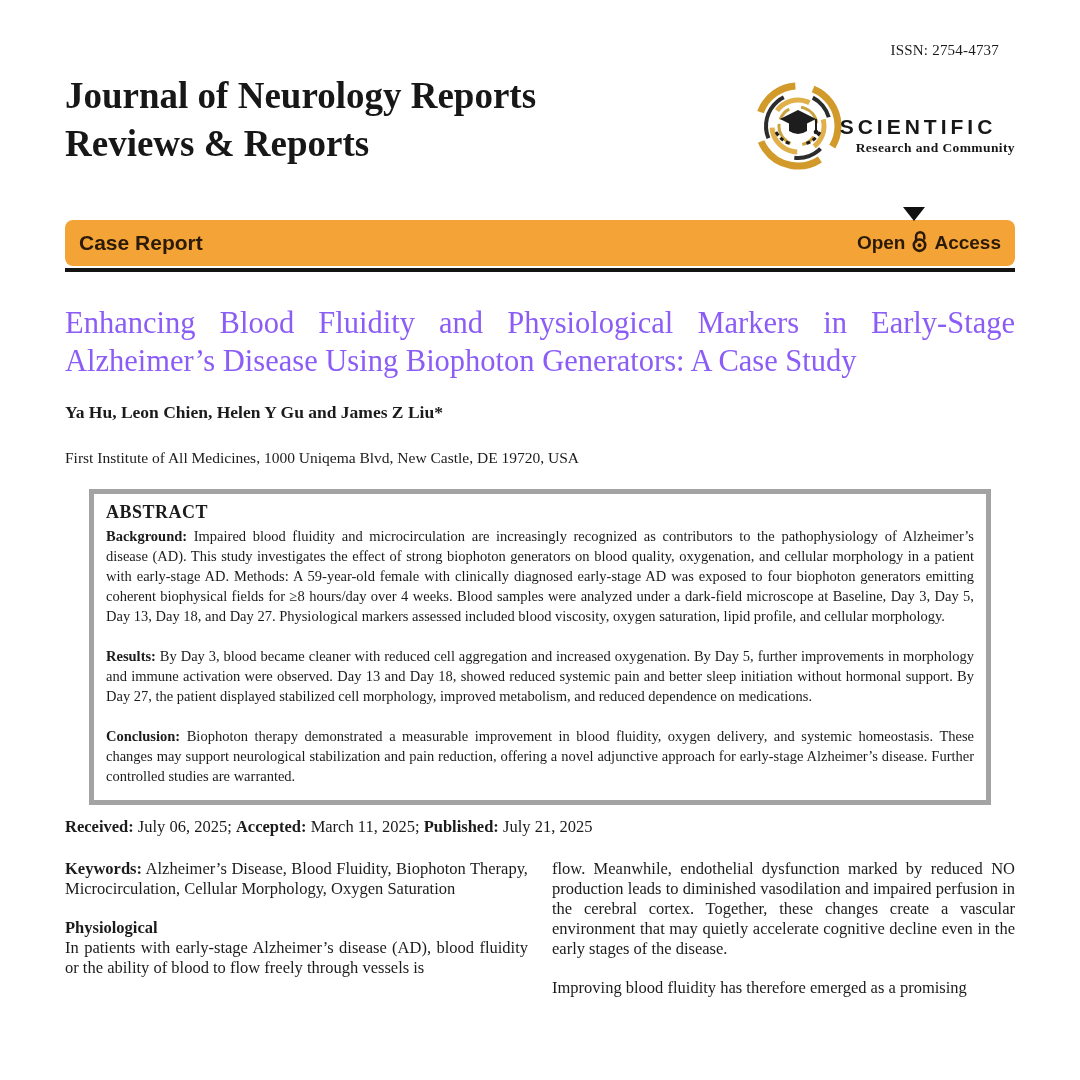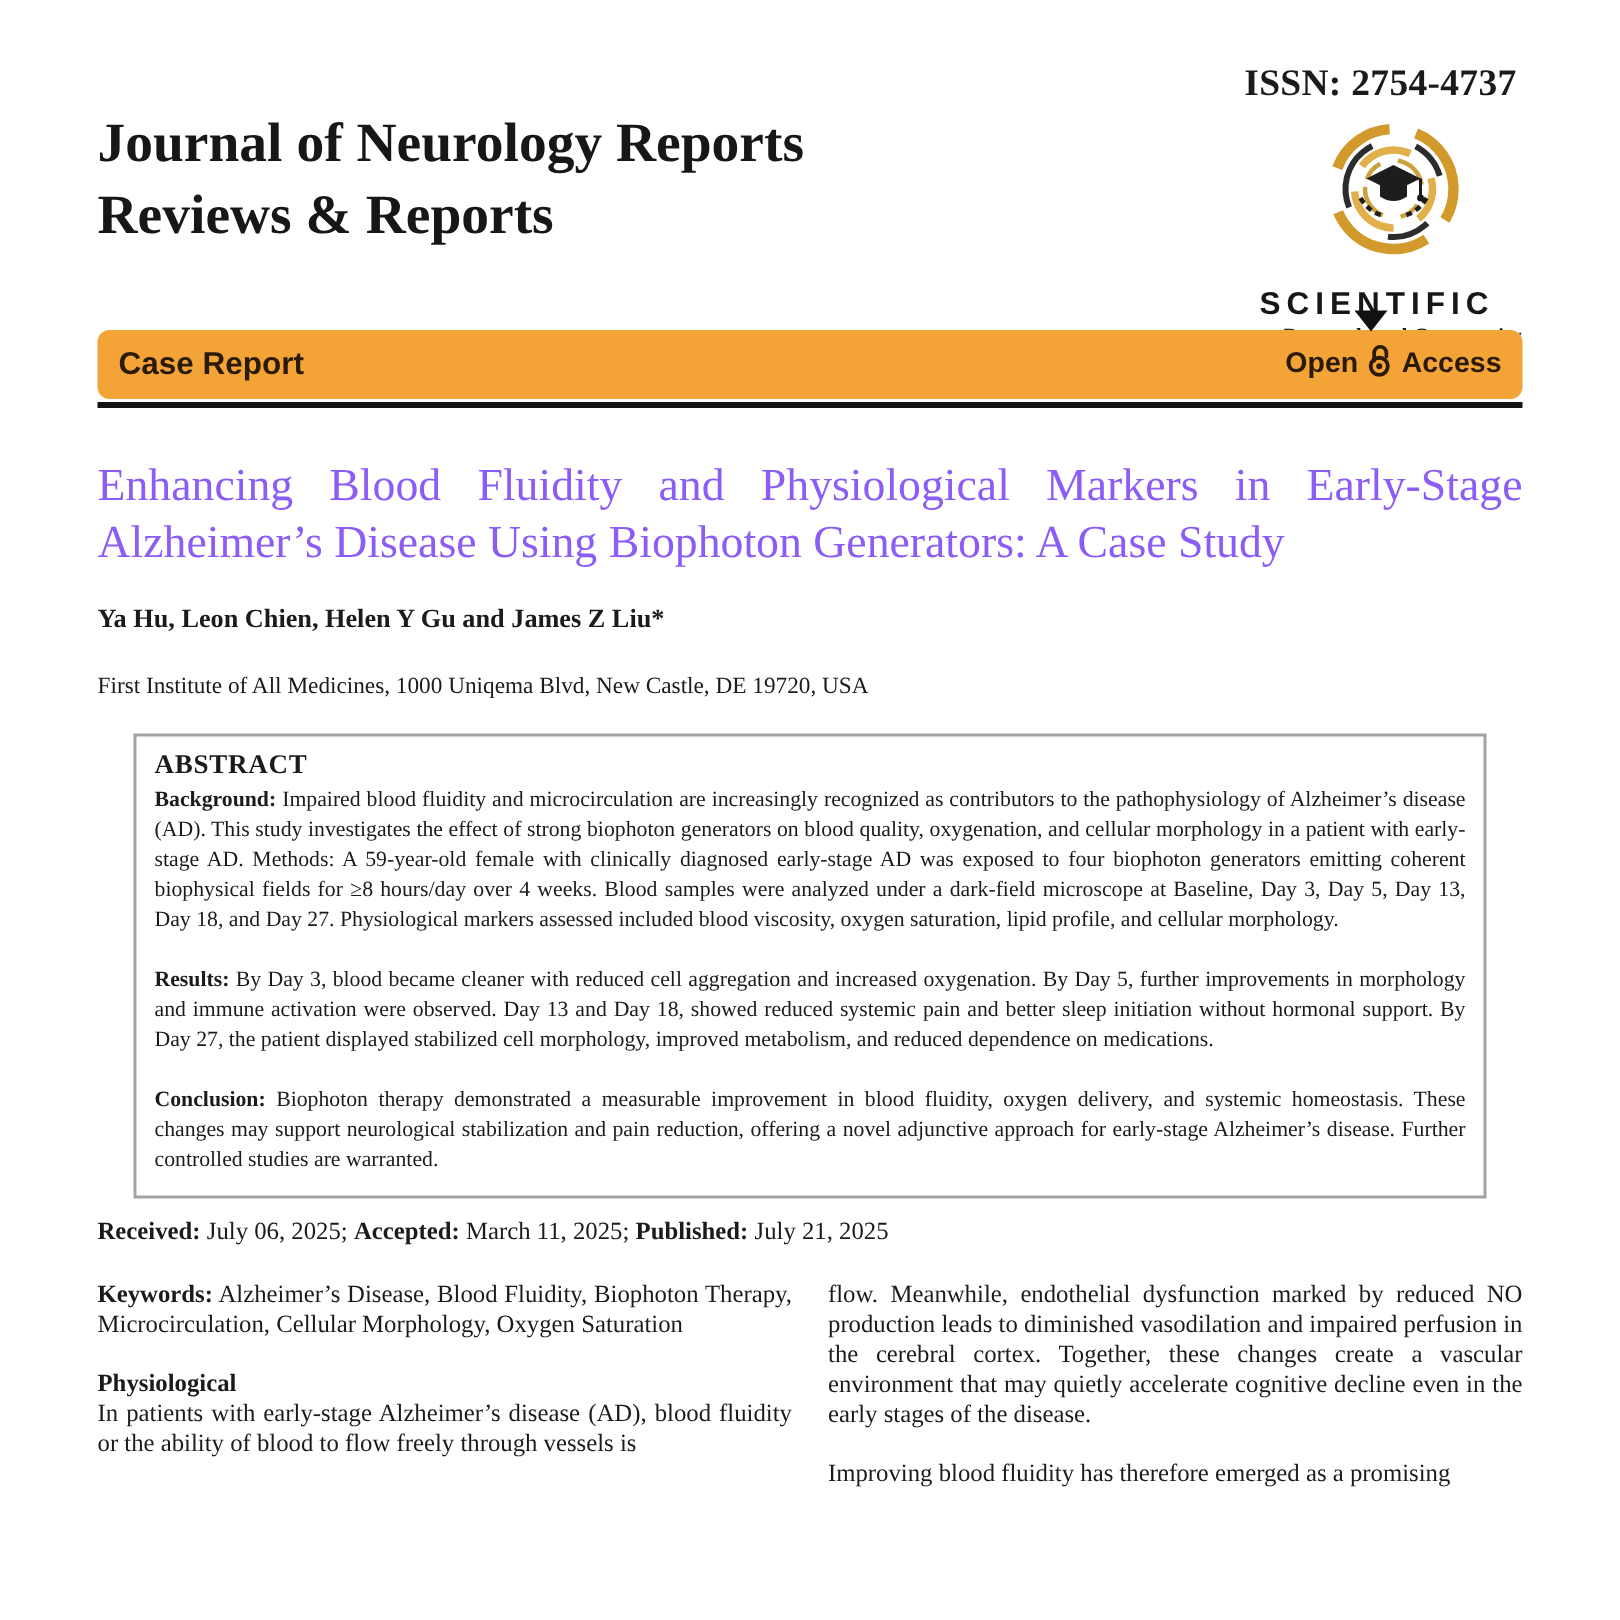--- a/index.html
+++ b/index.html
@@ -10,28 +10,28 @@
     overflow: hidden;
     background: #ffffff;
     color: #1b1b1b;
     font-family: "Liberation Serif", "DejaVu Serif", serif;
     padding: 40px 65px 0 65px;
   }
 
   
   .header { position: relative; height: 172px; }
   .issn {
-    position: absolute; top: 2px; right: 4px;
-    font-size: 25px; font-weight: bold; letter-spacing: .2px;
+    position: absolute; top: 2px; right: 16px;
+    font-size: 15px; font-weight: normal; letter-spacing: .2px;
   }
   .journal-title {
     position: absolute; left: 0; top: 32px;
     font-size: 37px; font-weight: bold; line-height: 48px; color: #171717;
   }
-  .logo { position: absolute; right: 0; top: 40px; display: flex; align-items: center; flex-direction: column; }
+  .logo { position: absolute; right: 0; top: 40px; display: flex; align-items: center; }
   .logo svg { flex: 0 0 auto; }
   .logo-text { margin-left: -4px; margin-top: 14px; }
   .logo-name {
     font-family: "Liberation Sans", sans-serif;
     font-size: 21px; font-weight: bold; letter-spacing: 4px; color: #171717;
   }
   .logo-tagline {
     font-size: 13.5px; font-weight: bold; color: #171717;
     margin-top: 1px; margin-left: 16px; letter-spacing: .4px;
   }
@@ -64,21 +64,21 @@
     margin-top: 32px;
     font-size: 30.5px; font-weight: normal; line-height: 38px;
     text-align: justify; color: #8b5cf6;
   }
   .authors { margin-top: 22px; font-size: 17.5px; font-weight: bold; }
   .affiliation { margin-top: 26px; font-size: 15.5px; }
 
   
   .abstract-box {
     margin: 22px 24px 0 24px;
-    border: 2px solid #a3a3a3;
+    border: 5px solid #a3a3a3;
     padding: 8px 12px 14px 12px;
   }
   .abstract-box h3 { font-size: 18px; font-weight: bold; letter-spacing: .5px; }
   .abstract-box p {
     font-size: 14.5px; line-height: 20px; text-align: justify; margin-top: 3px;
   }
   .abstract-box p + p { margin-top: 20px; }
   b { font-weight: bold; }
 
   

